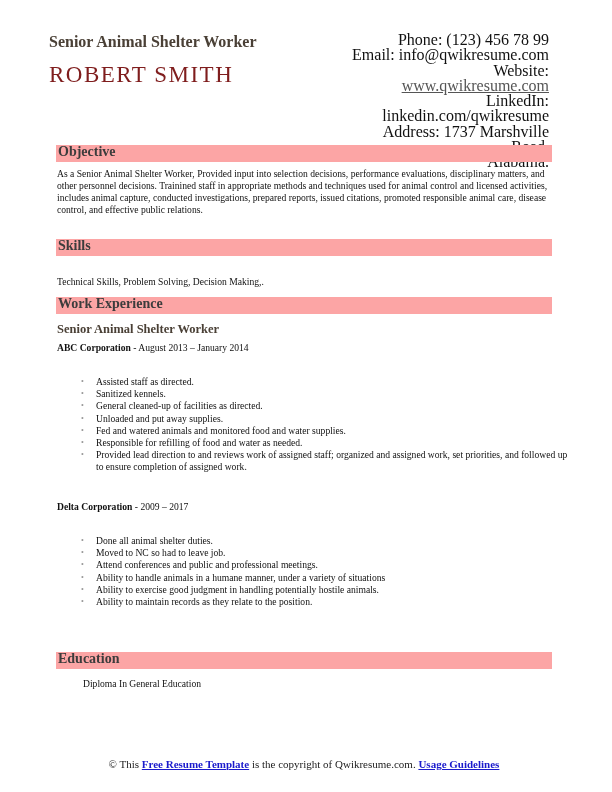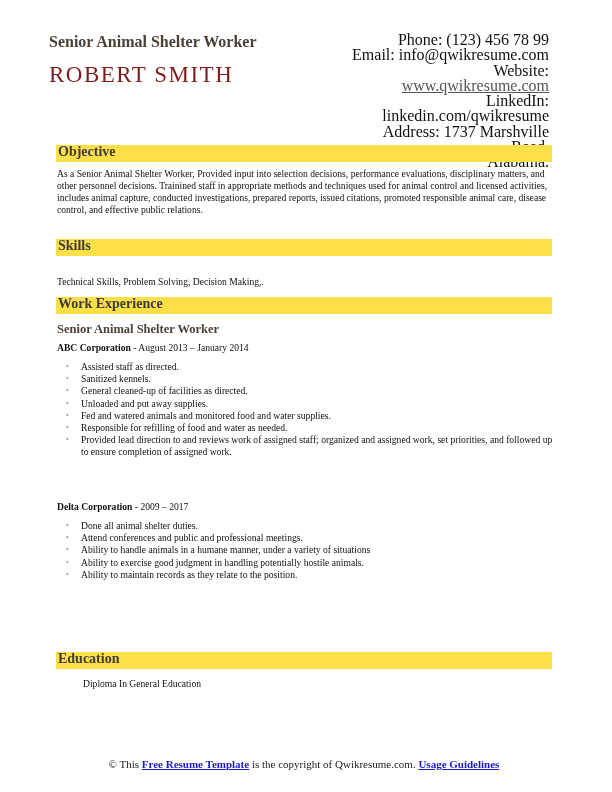--- a/index.html
+++ b/index.html
@@ -6,30 +6,30 @@
   body { width: 612px; height: 792px; position: relative; overflow: hidden;
          font-family: "DejaVu Sans", sans-serif; color: #222; }
   .page { position: absolute; left: 0; top: 0; width: 612px; height: 792px; font-family: Liberation Serif, serif; }
 
   .job-title { position: absolute; left: 49px; top: 33px; font-size: 16px; font-weight: bold; color: #4a4036; white-space: nowrap; }
   .name { position: absolute; left: 49px; top: 62px; font-size: 23px; letter-spacing: 1.5px; color: #7f1d1d; white-space: nowrap; }
 
   .contact { position: absolute; right: 63px; top: 32px; width: 200px; text-align: right; font-size: 16px; line-height: 15.3px; color: #111; }
   .contact a { color: #555; text-decoration: underline; }
 
-  .section-bar { position: absolute; left: 56px; width: 496px; height: 17px; background: #fde047; }
+  .section-bar { position: absolute; left: 56px; width: 496px; height: 17px; background: #fca5a5; }
   .section-bar span { position: absolute; left: 2px; top: -1px; font-size: 14px; font-weight: bold; color: #3c3c3c; white-space: nowrap; }
 
   .para { position: absolute; left: 57px; width: 495px; font-size: 9.6px; line-height: 11.9px; color: #111; }
 
   .role-title { position: absolute; left: 57px; font-size: 12.5px; font-weight: bold; color: #4a4036; white-space: nowrap; }
   .company-line { position: absolute; left: 57px; font-size: 9.6px; color: #111; white-space: nowrap; }
   .company-line b { font-weight: bold; }
 
-  ul.bullets { position: absolute; left: 57px; width: 495px; margin: 3px; padding: 0; list-style: none; font-size: 9.6px; line-height: 12.2px; color: #111; }
+  ul.bullets { position: absolute; left: 57px; width: 495px; margin: 18px; padding: 0; list-style: none; font-size: 9.6px; line-height: 12.2px; color: #111; }
   ul.bullets li { position: relative; padding-left: 21px; }
   ul.bullets li::before { content: "•"; position: absolute; left: 6px; top: 0; color: #999; font-size: 8px; }
 
   .footer { position: absolute; left: 56px; width: 496px; top: 757px; text-align: center; font-size: 11px; line-height: 14px; color: #222; }
   .footer a { color: #1a1acc; font-weight: bold; text-decoration: underline; }
 </style>
 </head>
 <body>
 
 <div class="page">
@@ -69,20 +69,21 @@
     <li>General cleaned-up of facilities as directed.</li>
     <li>Unloaded and put away supplies.</li>
     <li>Fed and watered animals and monitored food and water supplies.</li>
     <li>Responsible for refilling of food and water as needed.</li>
     <li>Provided lead direction to and reviews work of assigned staff; organized and assigned work, set priorities, and followed up to ensure completion of assigned work.</li>
   </ul>
 
   <div class="company-line" style="top:501px;"><b>Delta Corporation</b><span> - 2009 – 2017</span></div>
   <ul class="bullets" style="top:517px;">
     <li>Done all animal shelter duties.</li>
+    <li>Moved to NC so had to leave job.</li>
     <li>Attend conferences and public and professional meetings.</li>
     <li>Ability to handle animals in a humane manner, under a variety of situations</li>
     <li>Ability to exercise good judgment in handling potentially hostile animals.</li>
     <li>Ability to maintain records as they relate to the position.</li>
   </ul>
 
   <div class="section-bar" style="top:652px;">
     <span>Education</span>
   </div>
   <div class="para" style="top:678px; left:64px;padding-left:19px;">Diploma In General Education</div>

